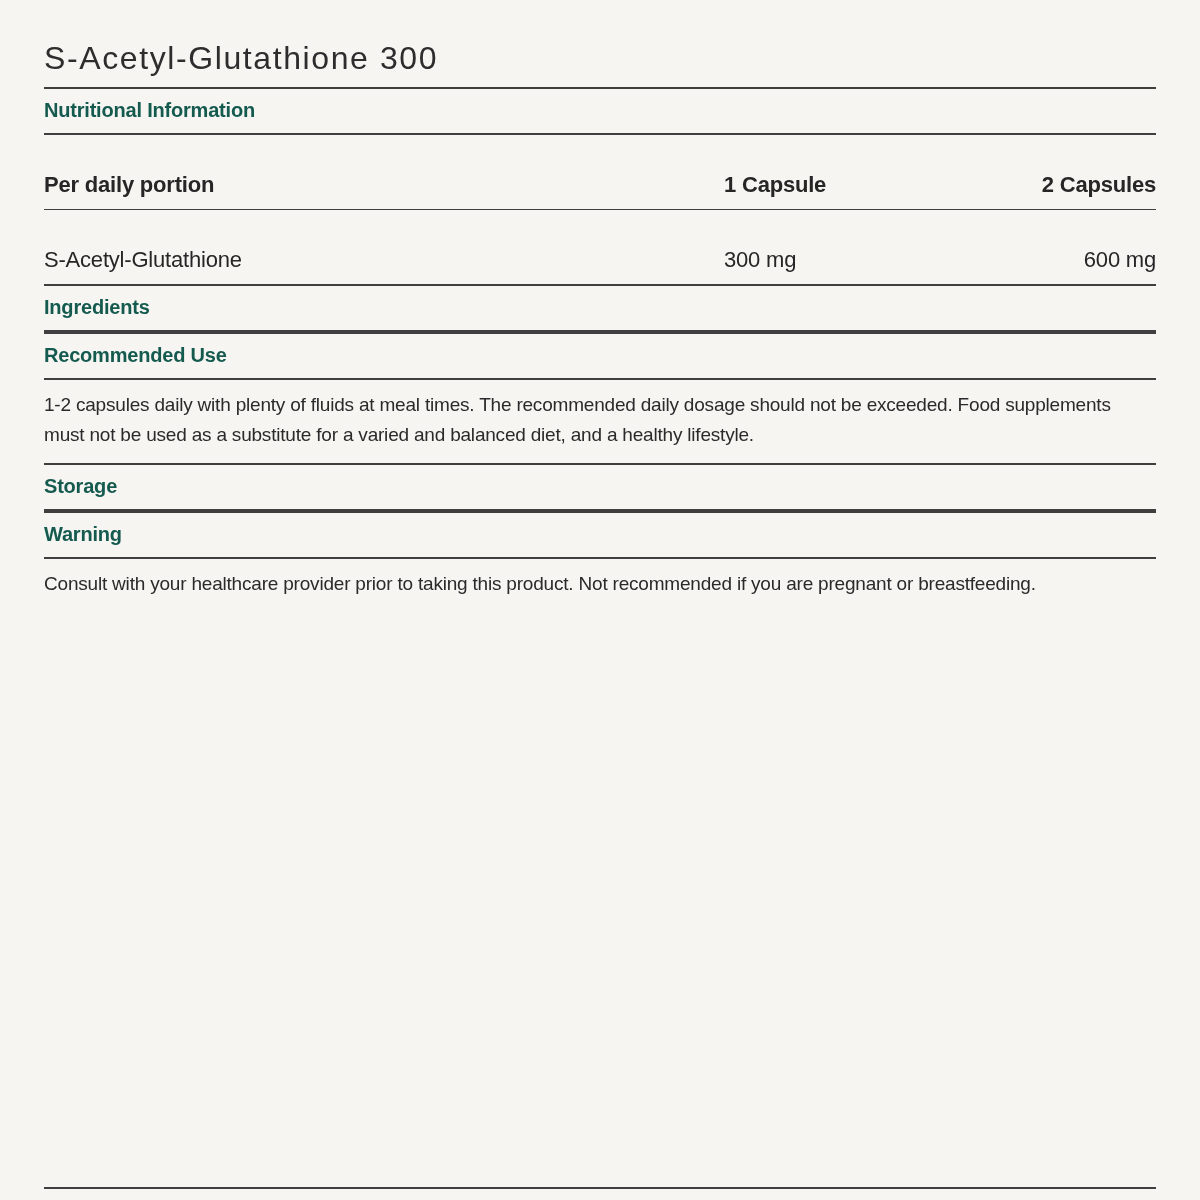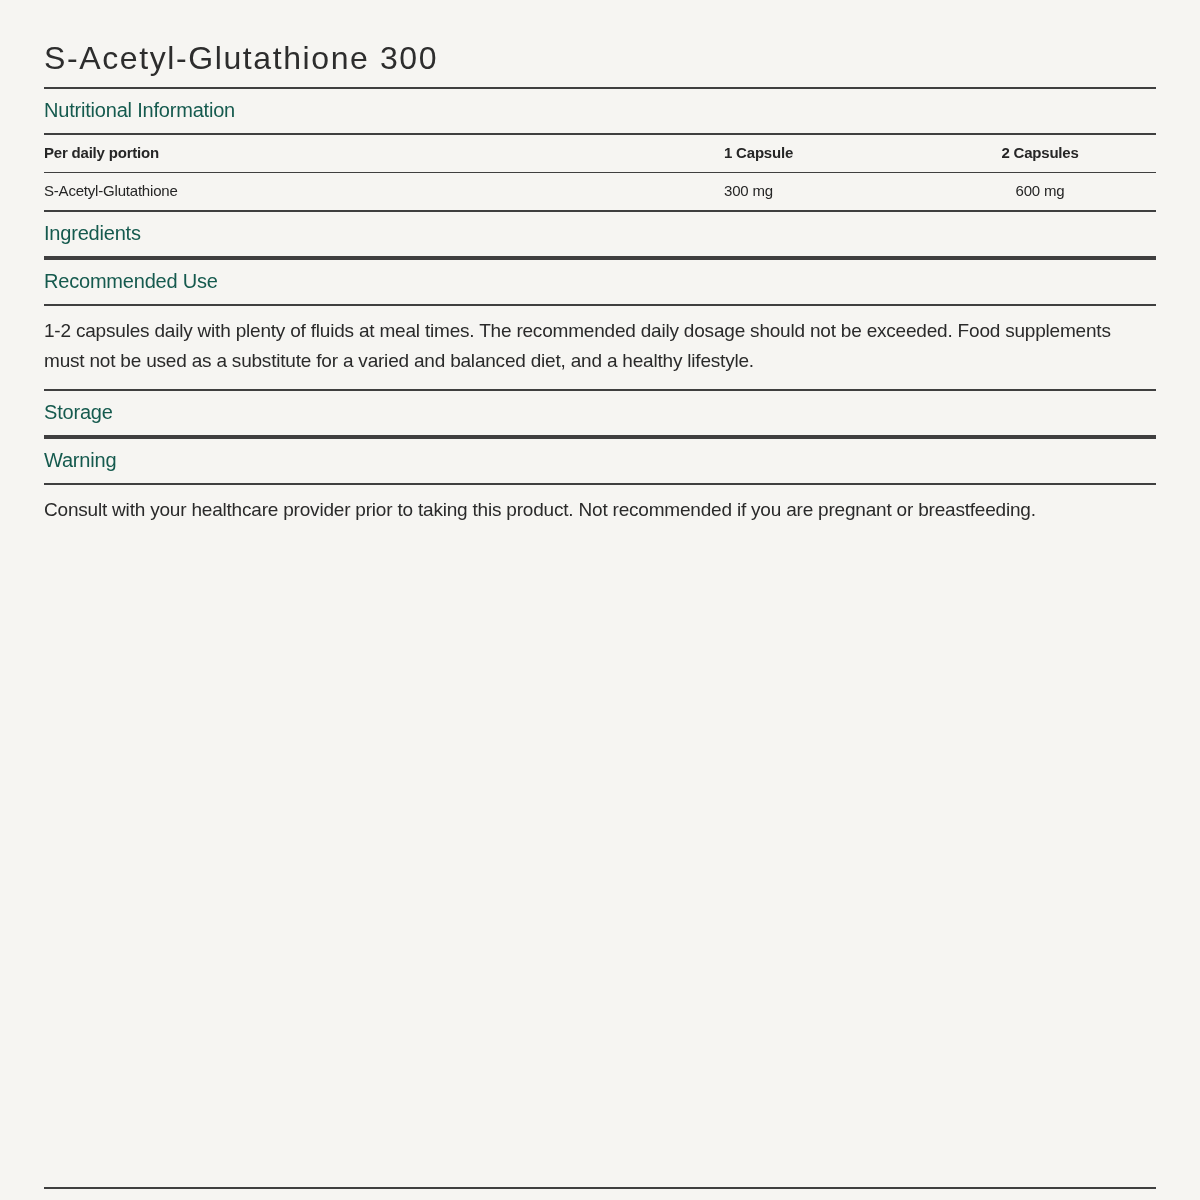--- a/index.html
+++ b/index.html
@@ -32,38 +32,38 @@
     border-top: 2px solid #3f3f3f;
     margin: 0;
   }
   .rule-thin {
     border: none;
     border-top: 1.5px solid #3f3f3f;
     margin: 0;
   }
   .section-heading {
     font-size: 20px;
-    font-weight: 400;
+    font-weight: 700;
     color: #155a4e;
     padding: 10px 0 11px 0;
     letter-spacing: -0.2px;
     margin: 0;
   }
   .table-row {
     display: flex;
     align-items: baseline;
-    font-size: 15px;
+    font-size: 22px;
     letter-spacing: -0.2px;
     padding: 9px 0 11px 0;
     color: #262626;
   }
   .table-row.header { font-weight: 700; }
   .col-name { flex: 1; }
   .col-val1 { width: 200px; text-align: left; }
-  .col-val2 { width: 232px; text-align: center; }
+  .col-val2 { width: 232px; text-align: right; margin-top: 28px; }
   .body-text {
     font-size: 19px;
     line-height: 30px;
     letter-spacing: -0.2px;
     color: #2a2a2a;
     margin: 0;
     padding: 10px 0 13px 0;
   }
   .footer {
     position: absolute;

